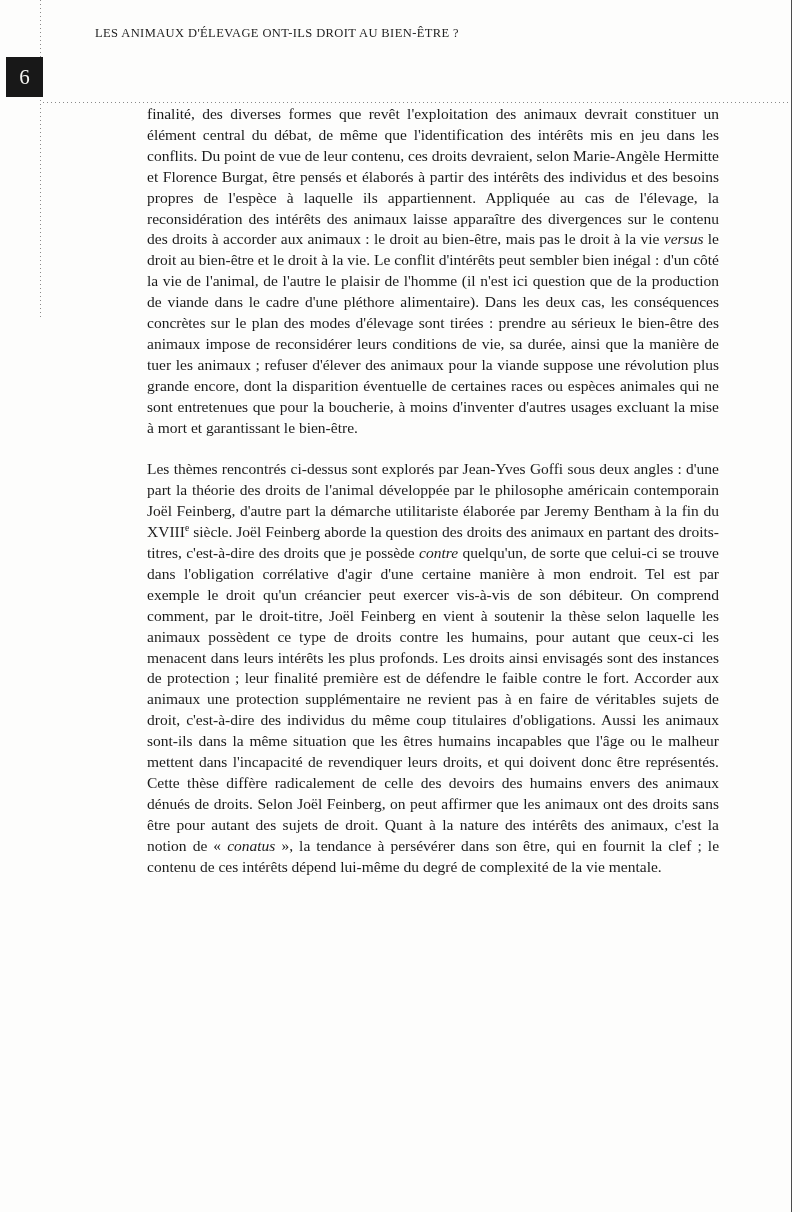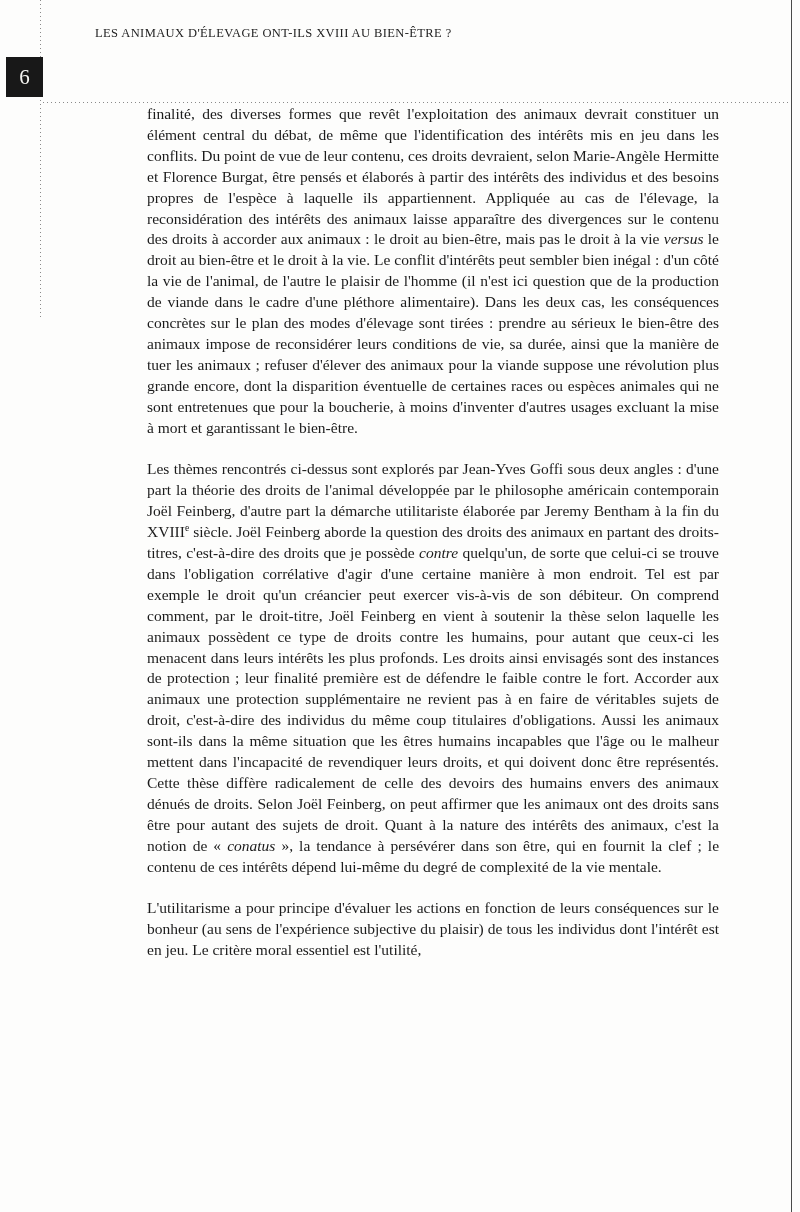--- a/index.html
+++ b/index.html
@@ -99,25 +99,24 @@
 <body>
 
 <div class="page">
 
   <div class="left-dotted-rule"></div>
 
   <div class="page-number-box">
     <span>6</span>
   </div>
 
-  <div class="running-header">LES ANIMAUX D'ÉLEVAGE ONT-ILS XVIII AU BIEN-ÊTRE ?</div>
+  <div class="running-header">LES ANIMAUX D'ÉLEVAGE ONT-ILS DROIT AU BIEN-ÊTRE ?</div>
 
   <div class="header-dotted-rule"></div>
 
   <div class="body-text">
       <p><span>finalité, des diverses formes que revêt l'exploitation des animaux devrait constituer un élément central du débat, de même que l'identification des intérêts mis en jeu dans les conflits. Du point de vue de leur contenu, ces droits devraient, selon Marie-Angèle Hermitte et Florence Burgat, être pensés et élaborés à partir des intérêts des individus et des besoins propres de l'espèce à laquelle ils appartiennent. Appliquée au cas de l'élevage, la reconsidération des intérêts des animaux laisse apparaître des divergences sur le contenu des droits à accorder aux animaux : le droit au bien-être, mais pas le droit à la vie </span><span class="run-italic">versus</span><span> le droit au bien-être et le droit à la vie. Le conflit d'intérêts peut sembler bien inégal : d'un côté la vie de l'animal, de l'autre le plaisir de l'homme (il n'est ici question que de la production de viande dans le cadre d'une pléthore alimentaire). Dans les deux cas, les conséquences concrètes sur le plan des modes d'élevage sont tirées : prendre au sérieux le bien-être des animaux impose de reconsidérer leurs conditions de vie, sa durée, ainsi que la manière de tuer les animaux ; refuser d'élever des animaux pour la viande suppose une révolution plus grande encore, dont la disparition éventuelle de certaines races ou espèces animales qui ne sont entretenues que pour la boucherie, à moins d'inventer d'autres usages excluant la mise à mort et garantissant le bien-être.</span></p>
       <p><span>Les thèmes rencontrés ci-dessus sont explorés par Jean-Yves Goffi sous deux angles : d'une part la théorie des droits de l'animal développée par le philosophe américain contemporain Joël Feinberg, d'autre part la démarche utilitariste élaborée par Jeremy Bentham à la fin du XVIII</span><span class="run-sup">e</span><span> siècle. Joël Feinberg aborde la question des droits des animaux en partant des droits-titres, c'est-à-dire des droits que je possède </span><span class="run-italic">contre</span><span> quelqu'un, de sorte que celui-ci se trouve dans l'obligation corrélative d'agir d'une certaine manière à mon endroit. Tel est par exemple le droit qu'un créancier peut exercer vis-à-vis de son débiteur. On comprend comment, par le droit-titre, Joël Feinberg en vient à soutenir la thèse selon laquelle les animaux possèdent ce type de droits contre les humains, pour autant que ceux-ci les menacent dans leurs intérêts les plus profonds. Les droits ainsi envisagés sont des instances de protection ; leur finalité première est de défendre le faible contre le fort. Accorder aux animaux une protection supplémentaire ne revient pas à en faire de véritables sujets de droit, c'est-à-dire des individus du même coup titulaires d'obligations. Aussi les animaux sont-ils dans la même situation que les êtres humains incapables que l'âge ou le malheur mettent dans l'incapacité de revendiquer leurs droits, et qui doivent donc être représentés. Cette thèse diffère radicalement de celle des devoirs des humains envers des animaux dénués de droits. Selon Joël Feinberg, on peut affirmer que les animaux ont des droits sans être pour autant des sujets de droit. Quant à la nature des intérêts des animaux, c'est la notion de « </span><span class="run-italic">conatus</span><span> », la tendance à persévérer dans son être, qui en fournit la clef ; le contenu de ces intérêts dépend lui-même du degré de complexité de la vie mentale.</span></p>
-      <p><span>L'utilitarisme a pour principe d'évaluer les actions en fonction de leurs conséquences sur le bonheur (au sens de l'expérience subjective du plaisir) de tous les individus dont l'intérêt est en jeu. Le critère moral essentiel est l'utilité,</span></p>
     </div>
 
   <div class="right-rule"></div>
 
 </div>
 
 </body></html>

